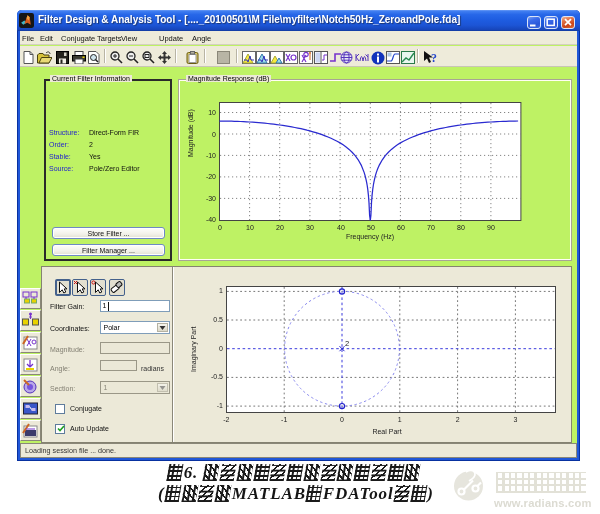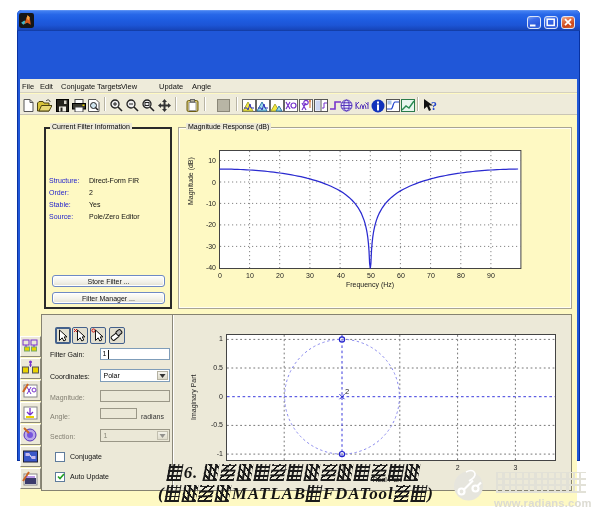--- a/index.html
+++ b/index.html
@@ -12,21 +12,21 @@
 #tbar{left:0;top:0;width:563px;height:21px;border-radius:5px 5px 0 0;
  background:linear-gradient(180deg,#6a9bf5 0%,#3e7cf0 7%,#2767e8 22%,#1e5ce0 48%,#1c55d6 72%,#1746bb 93%,#123a9e 100%);}
 #ttext{left:21px;top:3.5px;color:#fff;font-size:10px;font-weight:bold;white-space:nowrap;
  text-shadow:1px 1px 1px #1c3672;}
 .wbtn{top:5.5px;width:14px;height:13px;border-radius:3px;border:1px solid #dbe4f7;overflow:hidden;}
 .wbtn svg{display:block;}
 #bmin{left:510px;background:linear-gradient(160deg,#7ba1f1 0%,#3c6ceb 30%,#2a57d8 70%,#3e6be0 100%);}
 #bmax{left:527px;background:linear-gradient(160deg,#7ba1f1 0%,#3c6ceb 30%,#2a57d8 70%,#3e6be0 100%);}
 #bclose{left:544px;background:linear-gradient(160deg,#f0b496 0%,#e1754a 30%,#ca4317 70%,#d96e3a 100%);}
 
-#winbody{left:3px;top:21px;width:557px;height:427px;background:#fef9c3;margin-top:48px;}
+#winbody{left:3px;top:21px;width:557px;height:427px;background:#bef264;}
 
 #menu{left:0;top:0;width:557px;height:14px;font-size:7.5px;color:#111;background:#eeebda;border-bottom:1px solid #d4d0c0;}
 #menu span{position:absolute;top:3px;}
 
 #tools{left:0;top:15px;width:557px;height:21px;background:#eeebda;border-bottom:1px solid #c9c5b5;}
 .tsep{position:absolute;top:3px;width:1px;height:14px;background:#b8b4a4;box-shadow:1px 0 0 #fff;}
 
 .gl{font-size:7px;color:#000;background:#ece9d8;padding:0 2px;white-space:nowrap;}
 #cfi{left:24px;top:48px;width:128px;height:182px;border:2px solid #2a2a2a;}
 #mrg{left:158px;top:48px;width:394px;height:182px;border:1px solid #a8a494;box-shadow:inset 0 0 0 1px #fffef4;}
@@ -66,20 +66,21 @@
 </head>
 <body>
 <div class="abs" id="win">
   <div class="abs" id="tbar"></div>
   <svg class="abs" style="left:2px;top:3px" width="15" height="15" viewBox="0 0 14 14">
     <rect x="0" y="0" width="14" height="14" rx="2" fill="#161616"></rect>
     <polygon points="2,9 5,7 7,9 4,11" fill="#3fb7c8"></polygon>
     <polygon points="5,10 8,2 10,4 11,11 8,9" fill="#d85c1e"></polygon>
     <polygon points="8,2 10,4 9,7 7,5" fill="#f0a23c"></polygon>
   </svg>
+  <div class="abs" id="ttext">Filter Design &amp; Analysis Tool - [...._20100501\M File\myfilter\Notch50Hz_ZeroandPole.fda]</div>
   <div class="abs wbtn" id="bmin">
       <svg width="12" height="11">
         <rect x="2" y="7.5" width="5.5" height="2" fill="#fff"></rect>
       </svg>
     </div>
   <div class="abs wbtn" id="bmax">
       <svg width="12" height="11">
         <rect x="2.2" y="2.2" width="7" height="6.2" fill="none" stroke="#fff" stroke-width="1.5"></rect>
       </svg>
     </div>
@@ -421,20 +422,23 @@
             <path d="M8.5,7.5 L10.5,10.5" stroke="#fff"></path>
           </svg></div>
       <div class="sbtn" style="top:389px"><svg width="19" height="19">
             <rect x="3" y="5" width="13" height="11" fill="#fff" stroke="#888"></rect>
             <rect x="4" y="9" width="11" height="6" fill="#3b3b6b"></rect>
             <path d="M2,12 L8,3" stroke="#cc6622" stroke-width="2"></path>
             <path d="M5,8 L14,8" stroke="#7733cc"></path>
           </svg></div>
     </div>
 
+    <div class="abs" id="status">
+        <span style="position:absolute;left:4px;top:2px;font-size:7.2px;color:#333;">Loading session file ... done.</span>
+      </div>
   </div>
 </div>
 
 <div class="cap" id="cap1" style="left:167px;top:462.8px;letter-spacing:0.75px"><i class="cjk"></i>6.&nbsp;<i class="cjk"></i><i class="cjk"></i><i class="cjk"></i><i class="cjk"></i><i class="cjk"></i><i class="cjk"></i><i class="cjk"></i><i class="cjk"></i><i class="cjk"></i><i class="cjk"></i><i class="cjk"></i><i class="cjk"></i><i class="cjk"></i></div>
 <div class="cap" id="cap2" style="left:158px;top:483.5px;letter-spacing:0.9px">(<i class="cjk"></i><i class="cjk"></i><i class="cjk"></i><i class="cjk"></i>MATLAB<i class="cjk"></i>FDATool<i class="cjk"></i><i class="cjk"></i>)</div>
 
 <div class="abs" id="wmark">
   <svg class="abs" style="left:452px;top:466px" width="42" height="46">
     <circle cx="16.5" cy="20" r="14.5" fill="#e6e5dd"></circle>
     <path d="M14,6 C22,2 26,8 20,13 L17,15" fill="#e6e5dd" stroke="#fff" stroke-width="1.6"></path>

